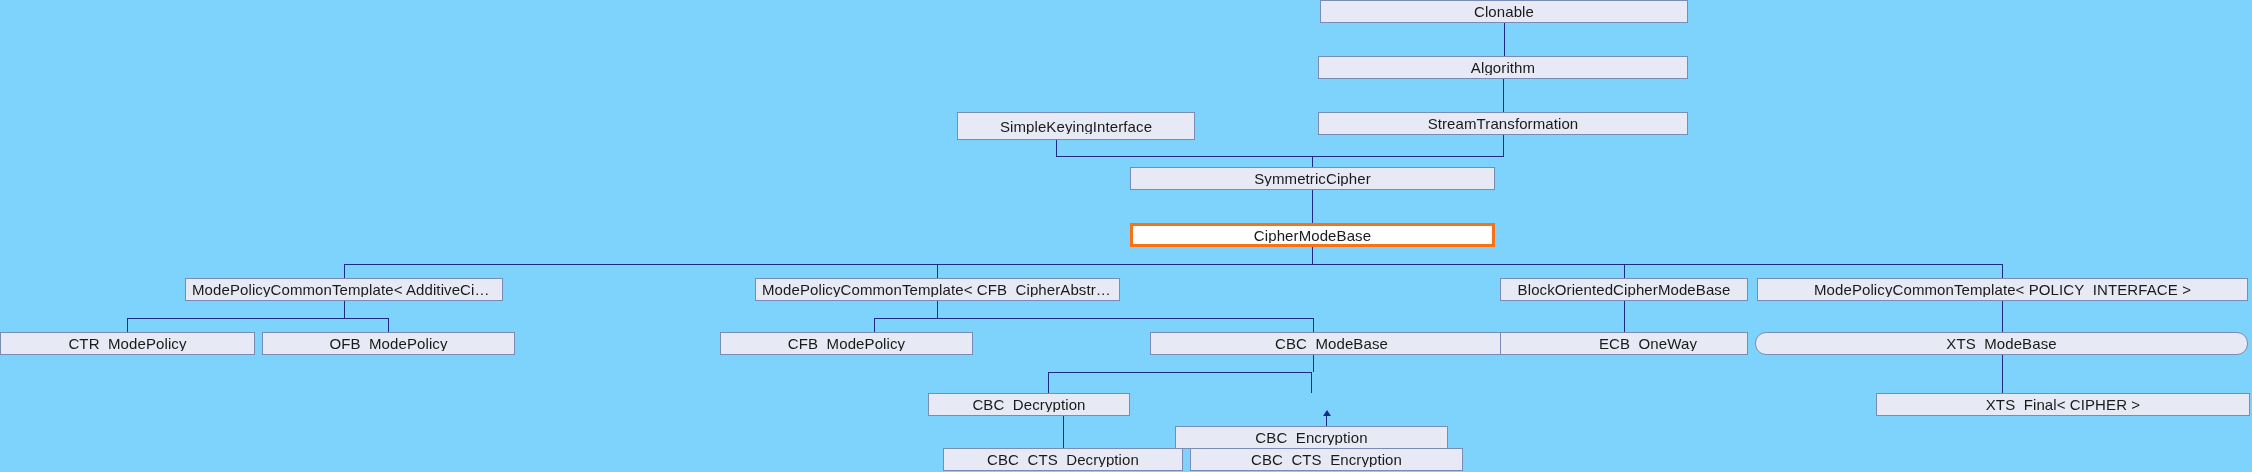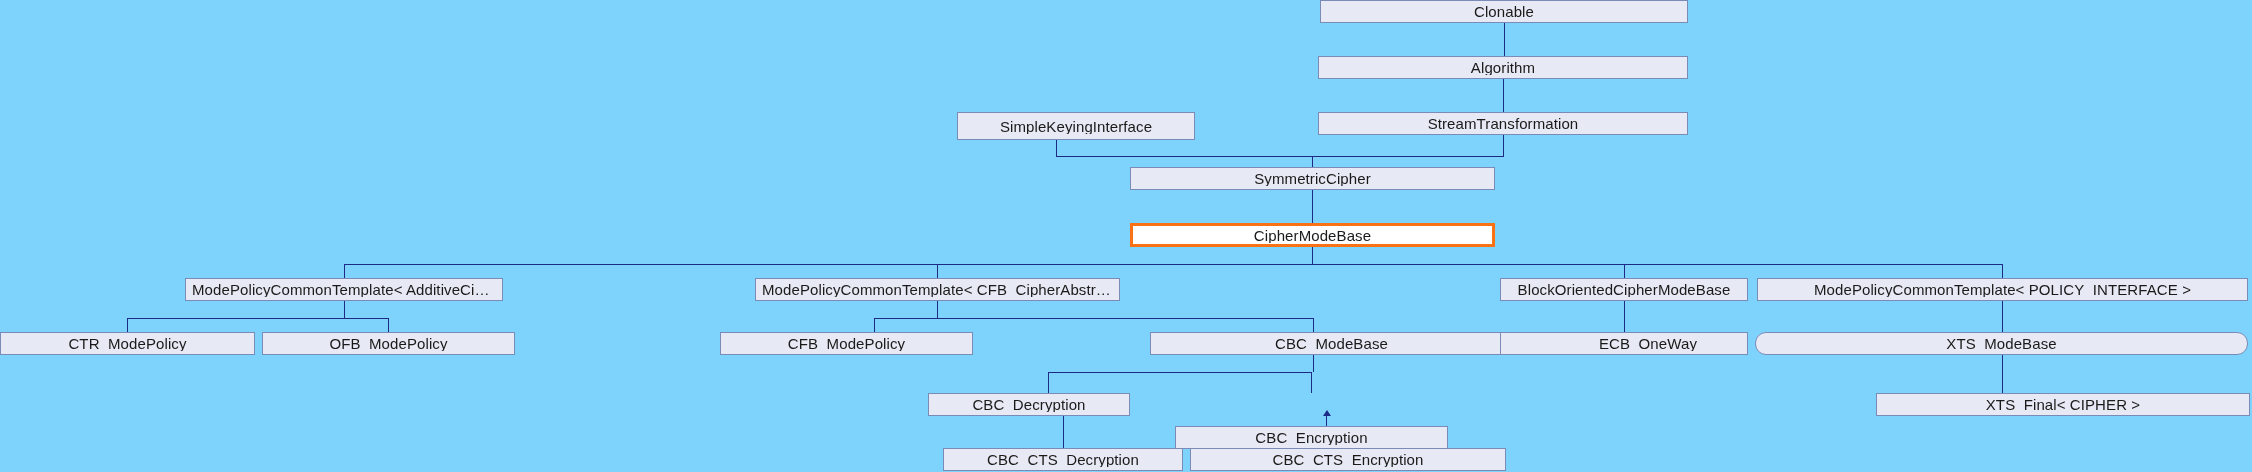--- a/index.html
+++ b/index.html
@@ -156,17 +156,17 @@
       </div>
       <div class="node" style="left: 1175px; top: 393px; width: 273px; height: 23px; margin-top: 33px;">
         <span class="lbl">CBC_Encryption</span>
       </div>
       <div class="node" style="left: 1876px; top: 393px; width: 374px; height: 23px;">
         <span class="lbl">XTS_Final&lt; CIPHER &gt;</span>
       </div>
       <div class="node" style="left: 943px; top: 448px; width: 240px; height: 23px;">
         <span class="lbl">CBC_CTS_Decryption</span>
       </div>
-      <div class="node" style="left: 1190px; top: 448px; width: 316px; height: 23px;">
+      <div class="node" style="left: 1190px; top: 448px; width: 273px; height: 23px;">
         <span class="lbl">CBC_CTS_Encryption</span>
       </div>
     </div>
 </div>
 
 </body></html>

